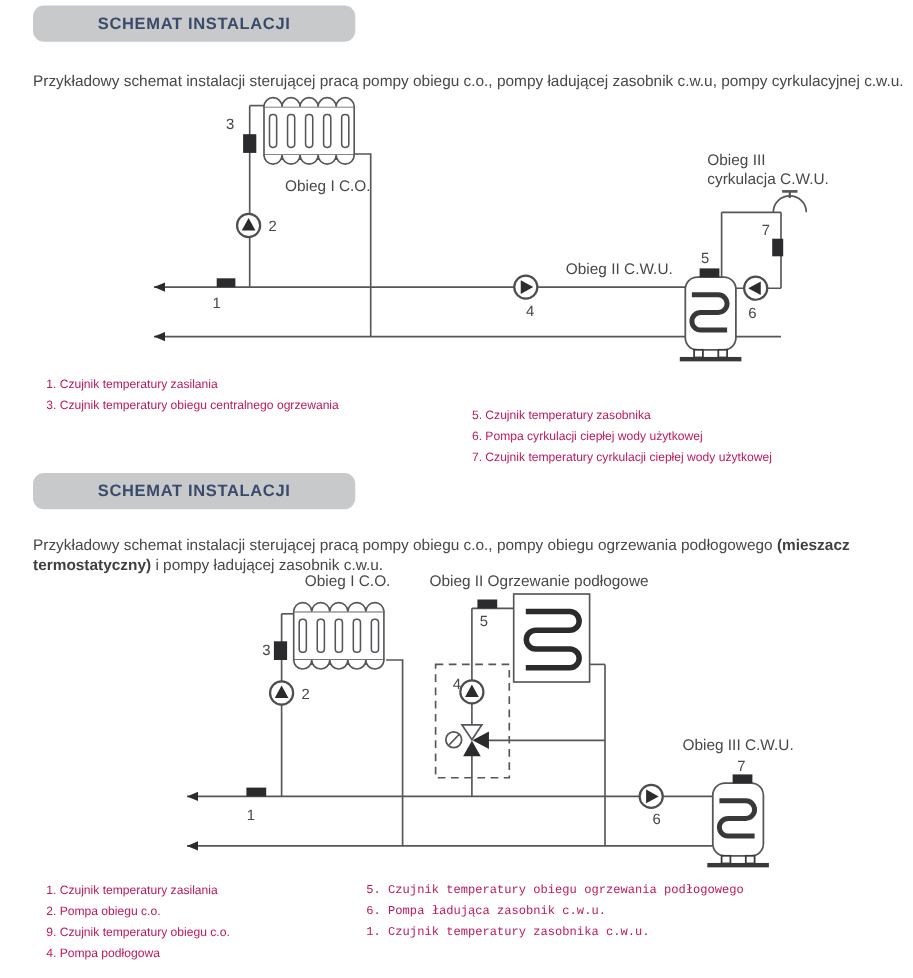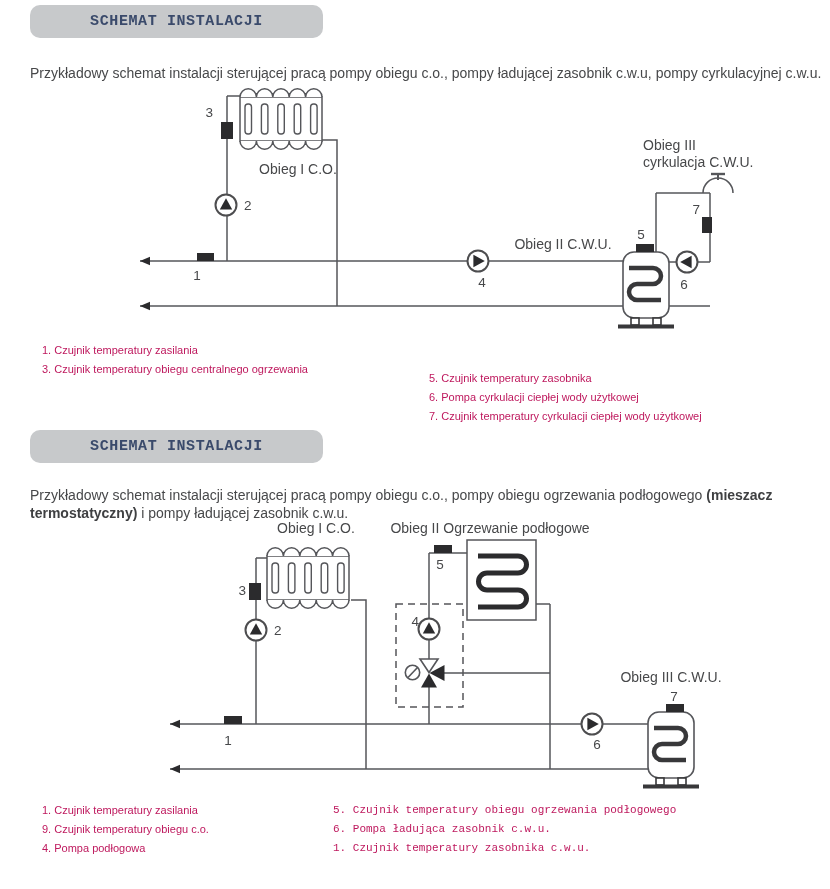--- a/index.html
+++ b/index.html
@@ -1,19 +1,19 @@
 <!DOCTYPE html>
 <html><head>
 <meta charset="utf-8">
 <style>
   html,body{margin:0;padding:0;background:#ffffff;}
   body{width:830px;height:889px;position:relative;font-family:"Liberation Sans",sans-serif;overflow:hidden;}
   .header-bar{position:absolute;left:30px;width:293px;height:33px;background:#c7c9cb;border-radius:10px;
     display:flex;align-items:center;justify-content:center;color:#3a4a6b;font-weight:bold;
-    font-size:15px;letter-spacing:0.04em;font-family:Liberation Mono, monospace;}
+    font-size:15px;letter-spacing:0.04em;}
   #bar1{top:5px;} #bar2{top:430px;}
   .desc{position:absolute;left:30px;width:800px;font-size:14px;color:#47484a;line-height:18px;}
   #desc1{top:50px;} #desc2{top:472px;}
   .desc b{color:#3f4042;}
   .legend{position:absolute;font-size:11px;color:#be185d;line-height:19px;white-space:nowrap;}
   #legend1-left{left:42px;top:341px;} #legend1-right{left:429px;top:341px;margin-top:28px;}
   #legend2-left{left:42px;top:801px;} #legend2-right{left:333px;top:801px;font-family:Liberation Mono, monospace;}
   svg{position:absolute;left:0;}
   #svg1{top:0;} #svg2{top:430px;}
   svg text{font-family:"Liberation Sans",sans-serif;fill:#47484a;font-size:14px;}
@@ -167,20 +167,21 @@
   <text class="num" x="274" y="635">2</text>
   <text class="num" x="246" y="595" text-anchor="end">3</text>
   <text class="num" x="419" y="626" text-anchor="end">4</text>
   <text class="num" x="440" y="569" text-anchor="middle">5</text>
   <text class="num" x="597" y="749" text-anchor="middle">6</text>
   <text class="num" x="674" y="701" text-anchor="middle">7</text>
 </svg>
 
 <div id="legend2-left" class="legend">
   <div>1. Czujnik temperatury zasilania</div>
+  <div>2. Pompa obiegu c.o.</div>
   <div>9. Czujnik temperatury obiegu c.o.</div>
   <div>4. Pompa podłogowa</div>
 </div>
 <div id="legend2-right" class="legend">
   <div>5. Czujnik temperatury obiegu ogrzewania podłogowego</div>
   <div>6. Pompa ładująca zasobnik c.w.u.</div>
   <div>1. Czujnik temperatury zasobnika c.w.u.</div>
 </div>
 
 </body></html>

